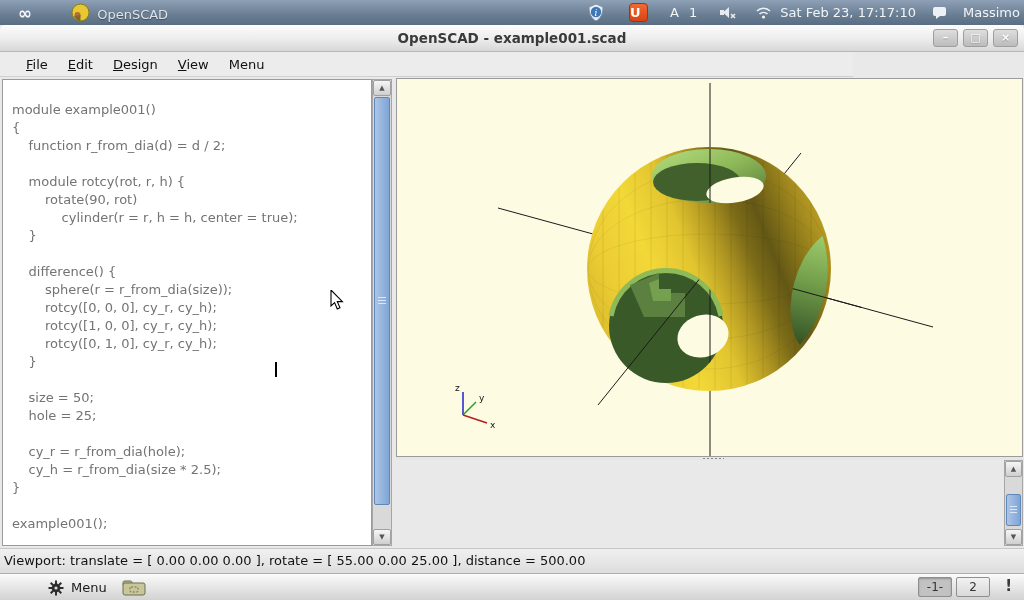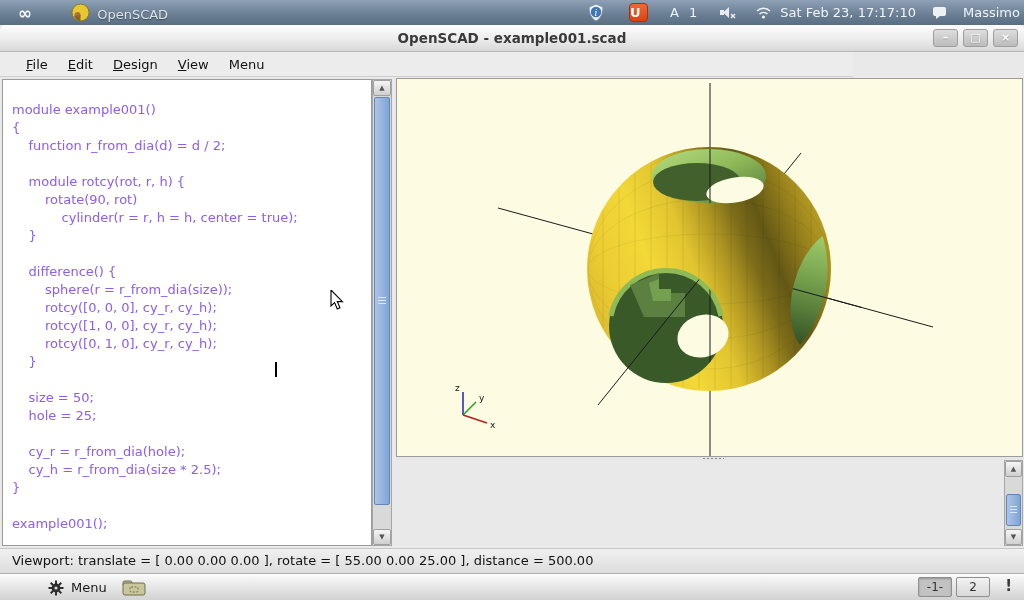--- a/index.html
+++ b/index.html
@@ -36,21 +36,21 @@
   #menubar{position:absolute;left:0;top:52px;width:853px;height:25px;background:#ececec;
            border-bottom:1px solid #cfcfcf;display:flex;align-items:center;padding-left:16px;}
   .menu-item{padding:3px 10px;font-size:13px;color:#101010;}
   .mn{text-decoration:underline;}
   #winbody{position:absolute;left:0;top:77px;width:1024px;height:471px;background:#e9e9e9;}
 
   
   #editor{position:absolute;left:2px;top:79px;width:370px;height:467px;background:#ffffff;
           border:1px solid #9b9b9b;overflow:hidden;}
   #code{position:absolute;left:9px;top:21px;}
-  .cl{white-space:pre;font-size:13px;line-height:18px;height:18px;color:#8b5cf6;}
+  .cl{white-space:pre;font-size:13px;line-height:18px;height:18px;color:#737373;}
   #caret{position:absolute;left:272px;top:282px;width:2px;height:15px;background:#000;}
 
   
   .sbar{position:absolute;background:#d9d9d9;border:1px solid #a6a6a6;}
   #vscroll{left:372px;top:79px;width:20px;height:467px;}
   #cscroll{left:1004px;top:460px;width:19px;height:86px;}
   .sb-btn{position:absolute;left:0;width:100%;height:16px;background:linear-gradient(#f6f6f6,#cfcfcf);
           border:1px solid #a0a0a0;border-radius:2px;color:#555;font-size:7px;text-align:center;line-height:15px;}
   .sb-up{top:0;} .sb-down{bottom:0;}
   .sb-thumb{position:absolute;left:1px;right:1px;background:linear-gradient(90deg,#adc5e6,#7fa5d6);
@@ -65,21 +65,21 @@
   #hsplitter{position:absolute;left:396px;top:457px;width:627px;height:3px;background:#e6e6e6;}
   #hsplitter .dots{position:absolute;left:306px;top:0;width:22px;height:3px;
            background-image:radial-gradient(#8a8a8a 1px,rgba(0,0,0,0) 1px);background-size:4px 3px;}
   #console{position:absolute;left:396px;top:460px;width:608px;height:86px;background:#fff;
            border:1px solid #9b9b9b;overflow:hidden;padding:3px 0 0 6px;}
   .con-line{font-size:13px;line-height:16.4px;color:#111;white-space:pre;}
 
   
   #statusbar{position:absolute;left:0;top:548px;width:1024px;height:25px;
              background:linear-gradient(#f0f0f0,#dddddd);border-top:1px solid #c6c6c6;
-             font-size:13px;line-height:24px;padding-left:12px;color:#111;}
+             font-size:13px;line-height:24px;padding-left:4px;color:#111;}
 
   
   #taskbar{position:absolute;left:0;top:573px;width:1024px;height:27px;
            background:linear-gradient(#fbfbfb,#d2d2d2);border-top:1px solid #aeaeae;}
   #menu-btn{position:absolute;left:44px;top:2px;height:23px;display:flex;align-items:center;gap:7px;
             font-size:13px;color:#1a1a1a;padding:0 4px;justify-content:center;}
   #folder-btn{position:absolute;left:120px;top:3px;width:28px;height:21px;display:flex;
               align-items:center;justify-content:center;}
   .ws-btn{position:absolute;top:3px;width:34px;height:20px;font-size:12px;text-align:center;
           line-height:18px;color:#333;border:1px solid #8f8f8f;border-radius:2px;}

